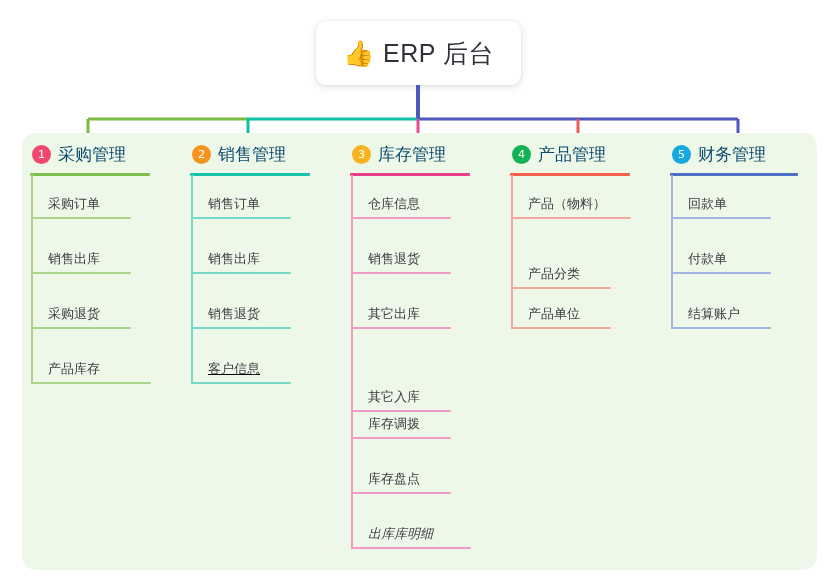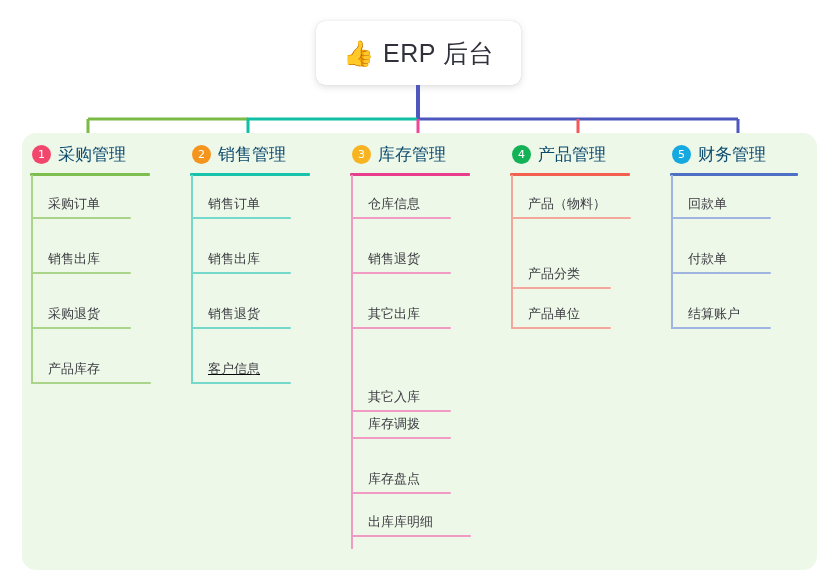--- a/index.html
+++ b/index.html
@@ -239,21 +239,21 @@
           <div class="leaf-rule" style="background: rgb(240, 154, 196);"></div>
         </div>
         <div class="leaf" style="top: 282px;">
           <div class="leaf-text">库存调拨</div>
           <div class="leaf-rule" style="background: rgb(240, 154, 196);"></div>
         </div>
         <div class="leaf" style="top: 337px;">
           <div class="leaf-text">库存盘点</div>
           <div class="leaf-rule" style="background: rgb(240, 154, 196);"></div>
         </div>
-        <div class="leaf leaf-wide" style="top: 380px;">
+        <div class="leaf leaf-wide" style="top: 392px; font-style: italic;">
           <div class="leaf-text">出库库明细</div>
           <div class="leaf-rule" style="background: rgb(240, 154, 196);"></div>
         </div>
       </div>
       <div class="column" style="left: 480px;">
         <div class="col-head">
           <span class="badge" style="background: rgb(19, 178, 86);">4</span>
           <span class="col-title">产品管理</span>
         </div>
         <div class="head-rule" style="background: rgb(244, 96, 79);"></div>

